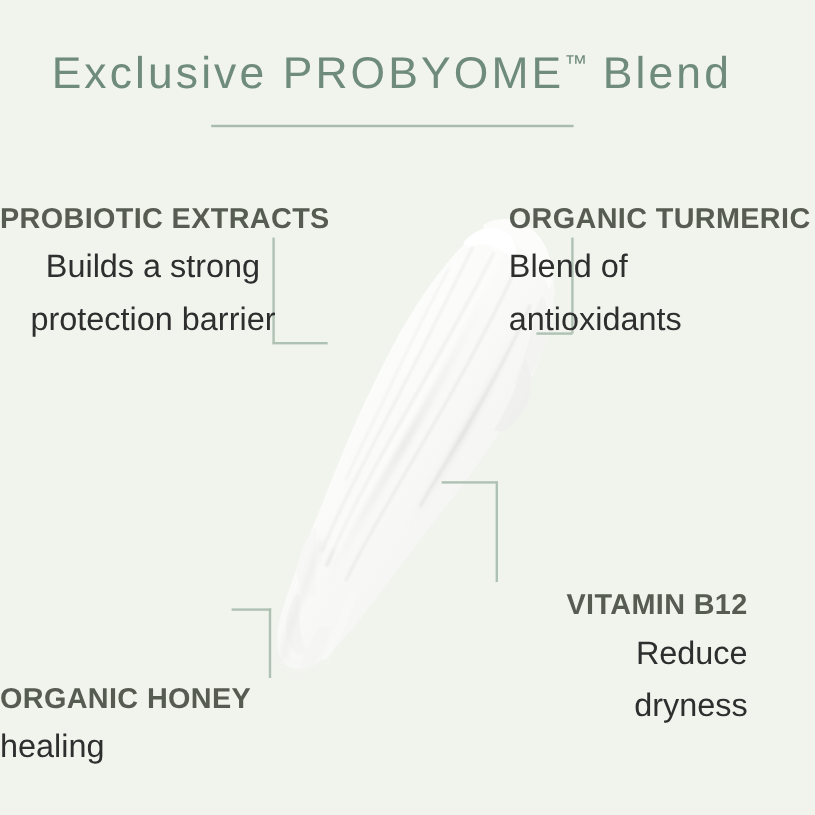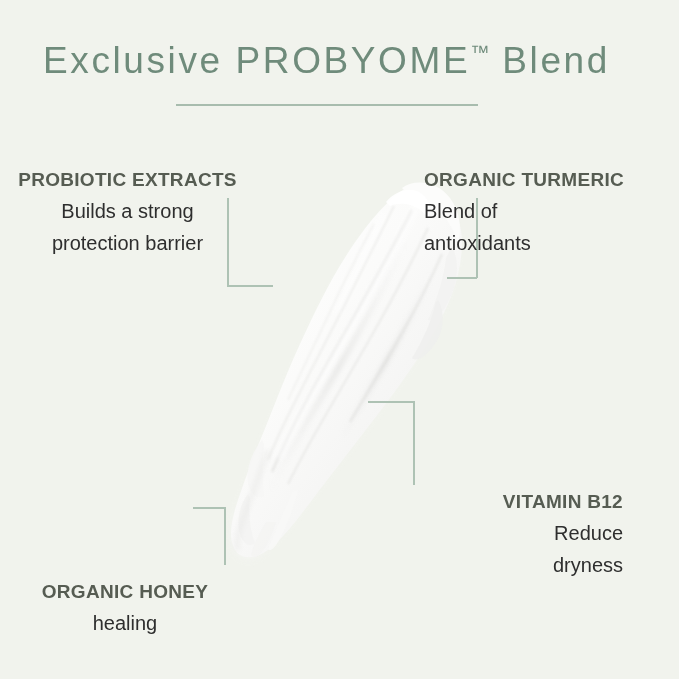--- a/index.html
+++ b/index.html
@@ -55,40 +55,40 @@
     left: 150px;
     top: 150px;
     width: 360px;
     height: 430px;
   }
   #swatch-wrap svg { display: block; }
 
   
   .callout { position: absolute; }
   .callout .c-title {
-    font-size: 19px;
+    font-size: 24px;
     font-weight: bold;
     color: #565c52;
     letter-spacing: 0.3px;
     line-height: 1.25;
     white-space: nowrap;
   }
   .callout .c-desc {
-    font-size: 20px;
+    font-size: 27px;
     font-weight: 400;
     color: #2e2e2e;
     line-height: 1.62;
     margin-top: 3px;
   }
   .callout .c-desc div { white-space: nowrap; }
 
   #callout-probiotic  { left: 0px;   top: 168px; width: 255px; text-align: center; }
   #callout-turmeric   { left: 424px; top: 168px; width: 255px; text-align: left; }
   #callout-vitamin    { left: 363px; top: 490px; width: 260px; text-align: right; }
-  #callout-honey      { left: 0px;   top: 580px; width: 250px; text-align: center; }
+  #callout-honey      { left: 0px;   top: 568px; width: 250px; text-align: left; }
 
   
   .conn { position: absolute; background: #aec2b4; }
   .conn.v { width: 1.5px; }
   .conn.h { height: 1.5px; }
 
   
   #conn-probiotic-v { left: 227px; top: 198px; height: 88px; }
   #conn-probiotic-h { left: 227px; top: 285px; width: 46px; }
   

